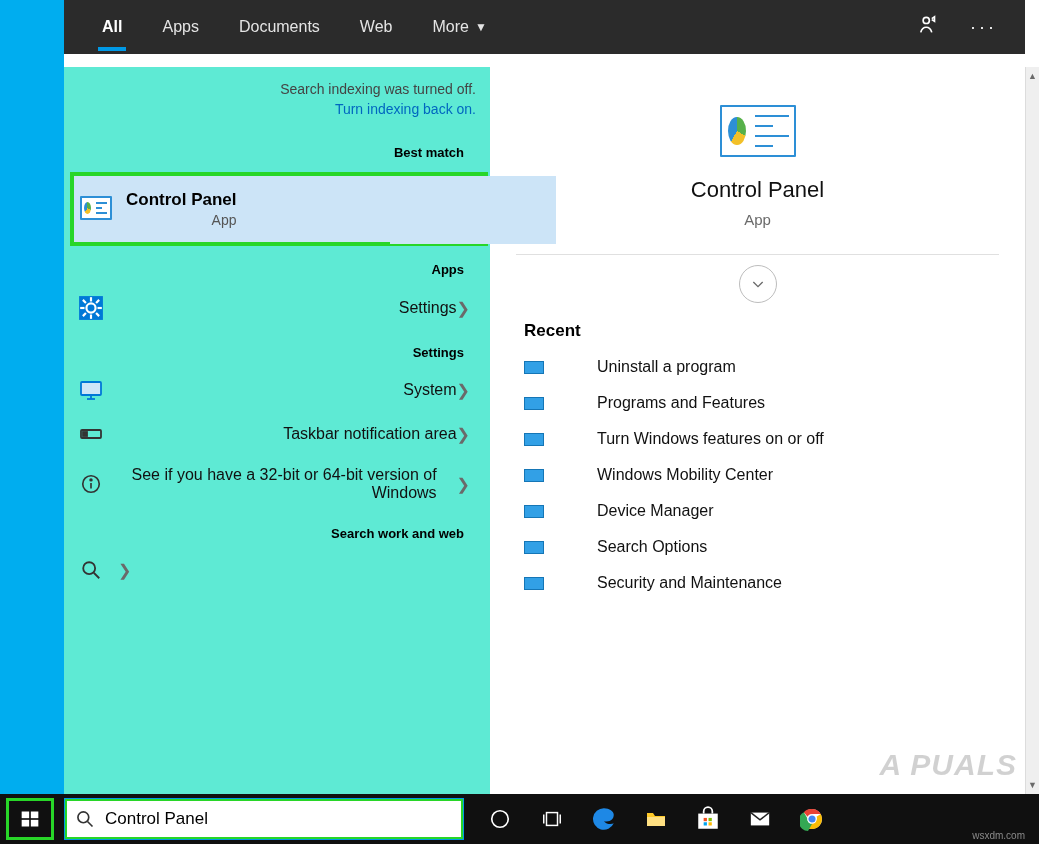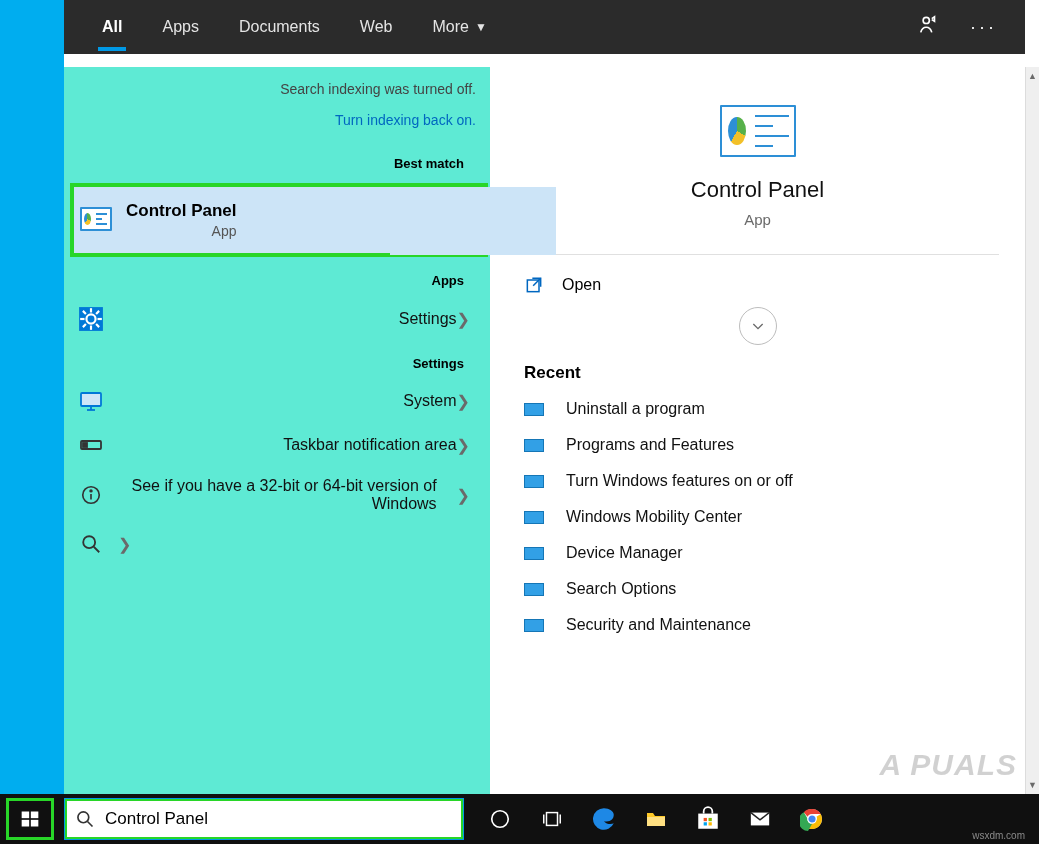--- a/index.html
+++ b/index.html
@@ -34,21 +34,21 @@
     position: absolute; left: 64px; top: 67px; right: 14px; bottom: 50px;
     background: #f9f9f9; display: flex;
   }
   .left {
     width: 426px; background: #5eead4; padding-top: 14px; position: relative; text-align: right;
   }
   .right { flex: 1; background: #fff; display: flex; flex-direction: column; }
 
   
   .indexing { padding: 0 14px 14px; font-size: 14px; color: #444; }
-  .indexing .link { color: #0067c0; cursor: pointer; display: block; margin-top: 15px; }
+  .indexing .link { color: #0067c0; cursor: pointer; display: block; margin-top: 4px; }
 
   .section-label { padding: 14px 26px 8px; font-size: 13px; font-weight: 600; color: #000; }
 
   .best-match {
     margin: 4px 2px 2px 6px; border: 4px solid #28d628; background: #cce4f7;
     padding: 10px 10px 10px 6px; display: flex; align-items: center; height: 74px;
     position: relative;
   }
   .best-match .ci { width: 36px; height: 26px; }
   .best-match .txt { margin-left: 10px; }
@@ -85,21 +85,21 @@
   .open-row { display: flex; align-items: center; padding: 20px 34px 2px; font-size: 16px; cursor: pointer; }
   .open-row svg { margin-right: 18px; }
   .expand-circle {
     width: 38px; height: 38px; border: 1px solid #bdbdbd; border-radius: 50%;
     display: flex; align-items: center; justify-content: center; margin: 10px auto 18px;
     cursor: pointer;
   }
 
   .recent-label { padding: 0 34px 8px; font-size: 17px; font-weight: 600; color: #000; }
   .recent-list { padding: 0 24px; }
-  .recent-item { display: flex; align-items: center; padding: 9px 10px; font-size: 16px; cursor: pointer; color: #111; }
+  .recent-item { display: flex; align-items: center; padding: 9px 10px; font-size: 16px; cursor: pointer; color: #111; gap: 31px; }
   .recent-item .ric { width: 20px; height: 13px; background: #32a0e6; border: 1px solid #1576b6; margin-right: 22px; flex-shrink: 0; }
 
   
   .taskbar {
     position: absolute; left: 0; right: 0; bottom: 0; height: 50px;
     background: #101010; display: flex; align-items: center;
   }
   .start {
     width: 48px; height: 42px; margin: 4px 4px 4px 6px; display: flex; align-items: center;
     justify-content: center; border: 3px solid #28d628; cursor: pointer;
@@ -259,20 +259,21 @@
         <svg width="22" height="22" viewBox="0 0 24 24" fill="none" stroke="#333" stroke-width="1.8">
             <circle cx="12" cy="12" r="9"></circle>
             <line x1="12" y1="11" x2="12" y2="17"></line>
             <circle cx="12" cy="7.5" r="1" fill="#333"></circle>
           </svg>
       </div>
       <div class="body" style="padding-right:20px">See if you have a 32-bit or 64-bit version of Windows</div>
       <div class="chev-r">❯</div>
     </div>
 
+    <div class="section-label">Search work and web</div>
 
     <div class="row">
       <div class="ico">
         <svg width="22" height="22" viewBox="0 0 24 24" fill="none" stroke="#333" stroke-width="2">
             <circle cx="10" cy="10" r="6.5"></circle>
             <line x1="15" y1="15" x2="21" y2="21"></line>
           </svg>
       </div>
       <div class="chev-r">❯</div>
     </div>
@@ -290,28 +291,20 @@
               <div class="cp-bar s"></div>
               <div class="cp-bar"></div>
               <div class="cp-bar s"></div>
             </div>
         </div>
       </div>
       <div class="detail-title">Control Panel</div>
       <div class="detail-sub">App</div>
     </div>
 
-    <div class="open-row">
-      <svg width="20" height="20" viewBox="0 0 24 24" fill="none" stroke="#0067c0" stroke-width="1.8">
-          <rect x="4" y="6" width="14" height="14"></rect>
-          <path d="M10 4h10v10"></path>
-          <path d="M20 4l-9 9"></path>
-        </svg>
-      <span>Open</span>
-    </div>
 
     <div class="expand-circle">
       <svg width="16" height="16" viewBox="0 0 24 24" fill="none" stroke="#6a6a6a" stroke-width="2">
           <polyline points="5 9 12 16 19 9"></polyline>
         </svg>
     </div>
 
     <div class="recent-label">Recent</div>
 
     <div class="recent-list">

